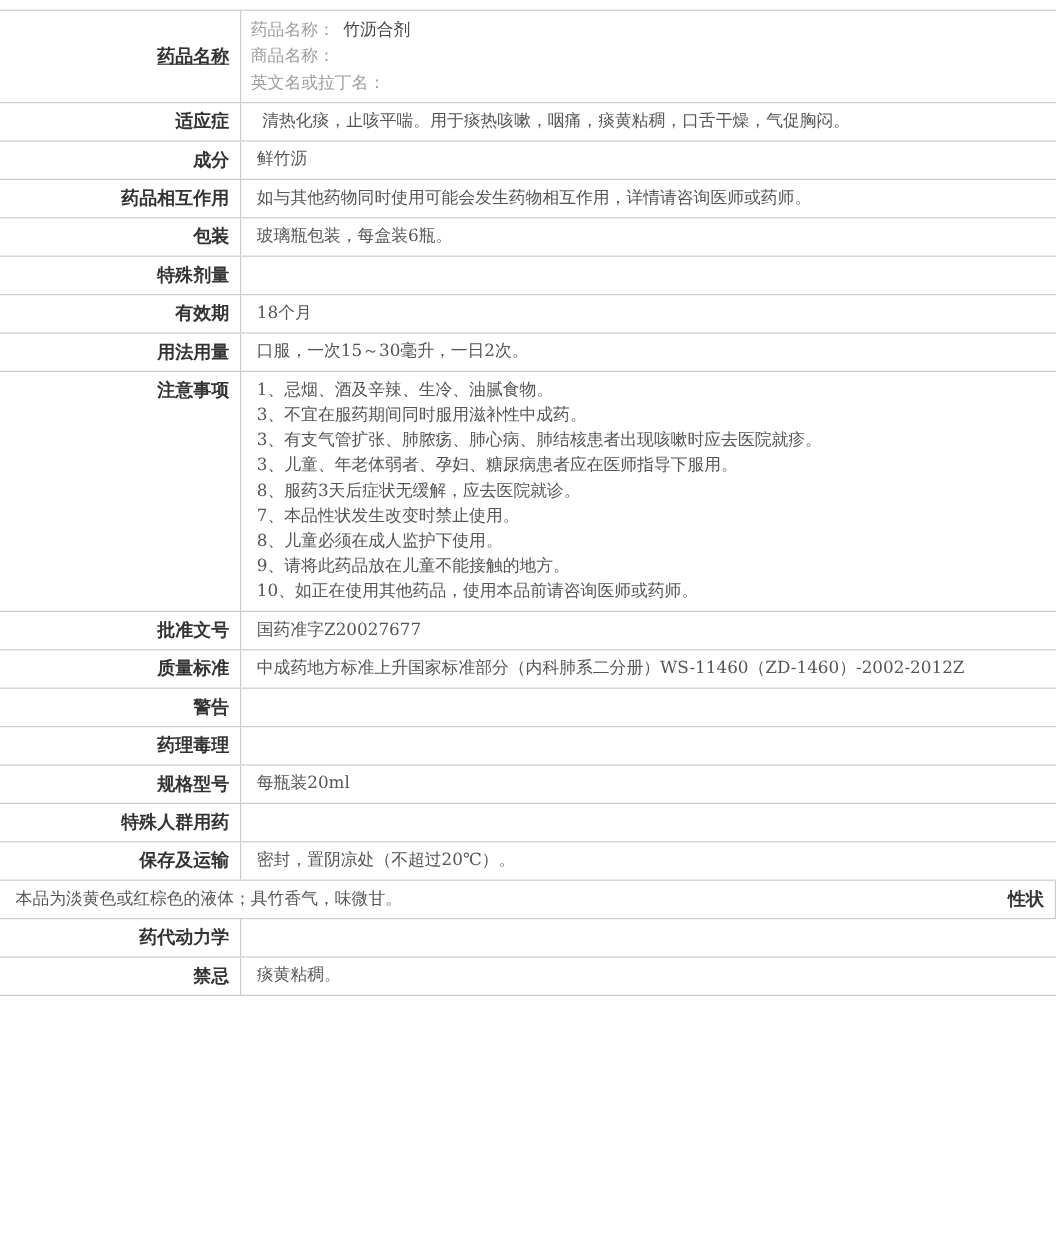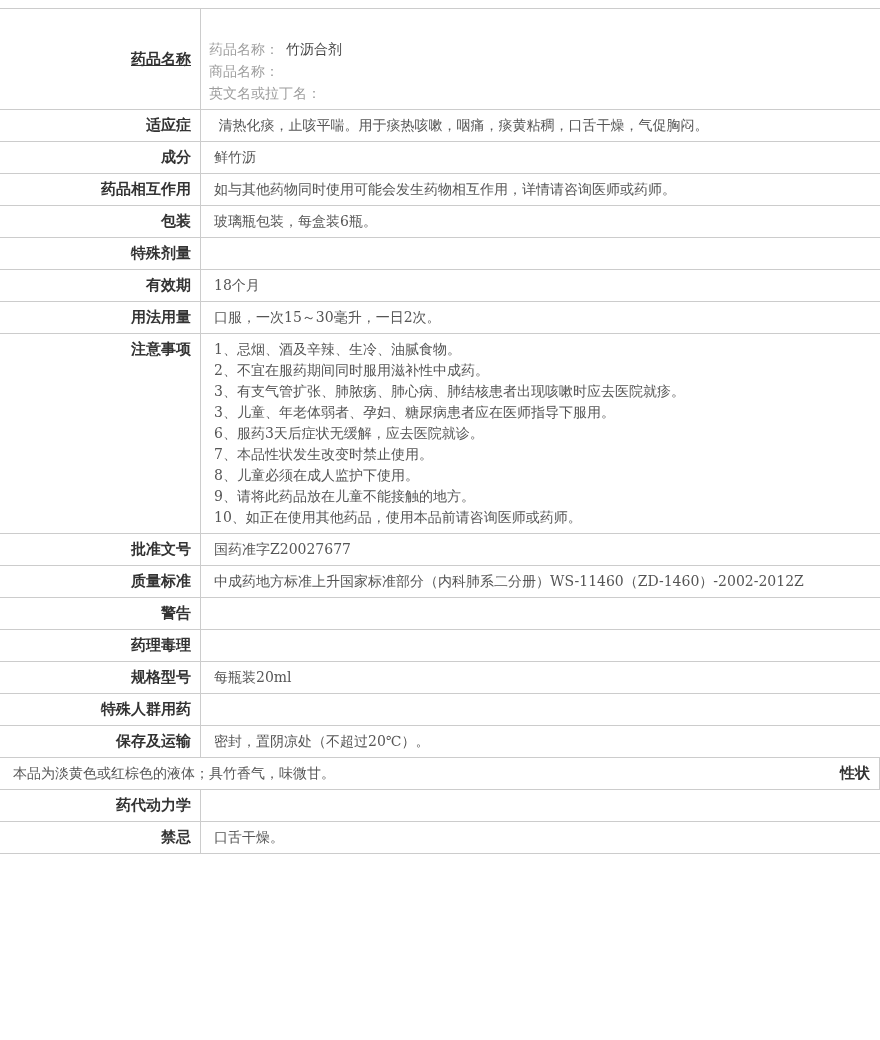--- a/index.html
+++ b/index.html
@@ -44,21 +44,21 @@
     justify-content:flex-start;
   }
   .row.name-row .cell.label{justify-content:center;text-decoration:underline;}
   .cell.content{
     flex:1 1 auto;
     padding:5px 16px 5px 13px;
     font-size:14px;
     line-height:21px;
     color:var(--content);
   }
-  .row.name-row .cell.content{padding-left:8px;margin-top:24px;}
+  .row.name-row .cell.content{padding-left:8px;}
   .content .line{white-space:pre-wrap;}
   .field{line-height:22px;}
   .f-label{color:var(--muted);}
   .f-value{color:var(--value);margin-left:7px;}
 </style>
 </head>
 <body style="background: rgb(255, 255, 255);">
 
 <div class="drug-table" id="drug-table">
   <div class="row name-row">
@@ -114,24 +114,24 @@
     <div class="cell label">用法用量</div>
     <div class="cell content">
         <div class="line">口服，一次15～30毫升，一日2次。</div>
       </div>
   </div>
 
   <div class="row">
     <div class="cell label">注意事项</div>
     <div class="cell content">
         <div class="line">1、忌烟、酒及辛辣、生冷、油腻食物。</div>
-        <div class="line">2、不宜在服药期间同时服用滋补性中成药。</div>
+        <div class="line">3、不宜在服药期间同时服用滋补性中成药。</div>
         <div class="line">3、有支气管扩张、肺脓疡、肺心病、肺结核患者出现咳嗽时应去医院就疹。</div>
         <div class="line">3、儿童、年老体弱者、孕妇、糖尿病患者应在医师指导下服用。</div>
-        <div class="line">6、服药3天后症状无缓解，应去医院就诊。</div>
+        <div class="line">8、服药3天后症状无缓解，应去医院就诊。</div>
         <div class="line">7、本品性状发生改变时禁止使用。</div>
         <div class="line">8、儿童必须在成人监护下使用。</div>
         <div class="line">9、请将此药品放在儿童不能接触的地方。</div>
         <div class="line">10、如正在使用其他药品，使用本品前请咨询医师或药师。</div>
       </div>
   </div>
 
   <div class="row">
     <div class="cell label">批准文号</div>
     <div class="cell content">
@@ -184,16 +184,16 @@
   </div>
 
   <div class="row">
     <div class="cell label">药代动力学</div>
     <div class="cell content"></div>
   </div>
 
   <div class="row">
     <div class="cell label">禁忌</div>
     <div class="cell content">
-        <div class="line">口舌干燥。</div>
+        <div class="line">痰黄粘稠。</div>
       </div>
   </div>
 </div>
 
 </body></html>

